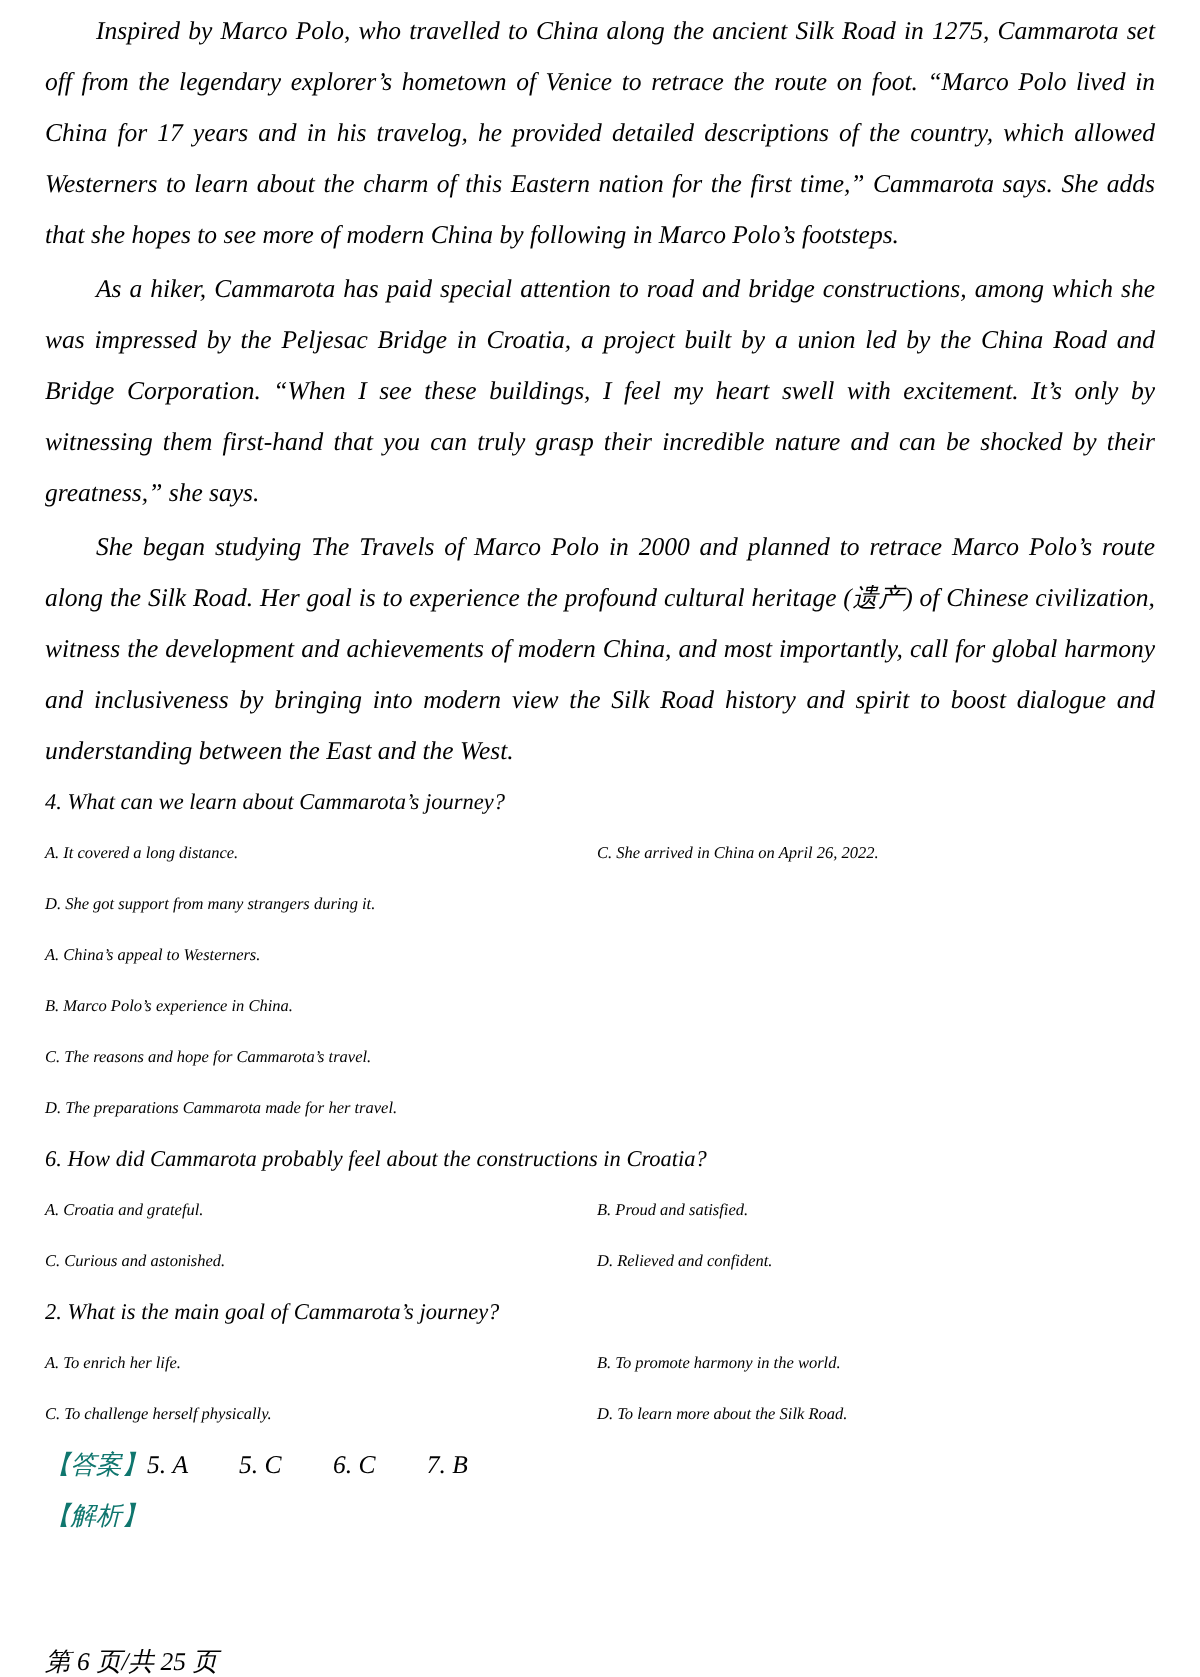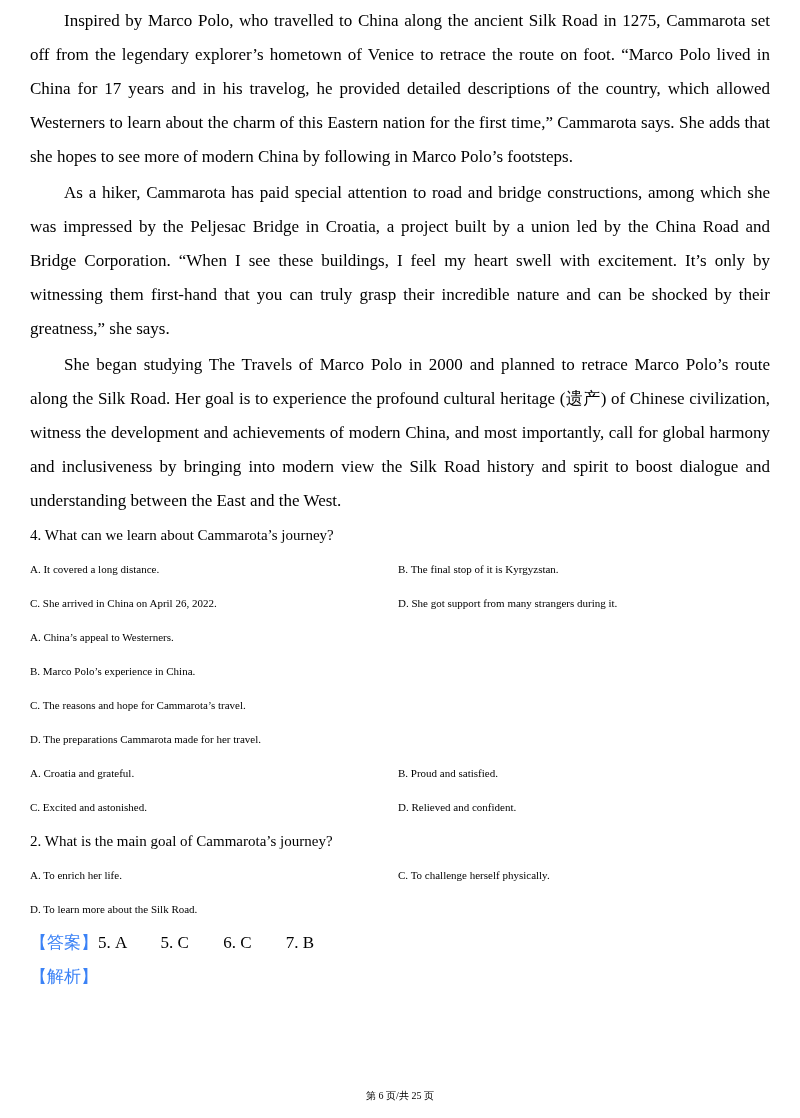--- a/index.html
+++ b/index.html
@@ -9,20 +9,21 @@
     font-family: "Liberation Serif", "DejaVu Serif", serif;
     color: #000;
   }
   .page {
     width: 800px;
     height: 1118px;
     padding: 2px 30px 0 30px;
     display: flex;
     flex-direction: column;
     overflow: hidden;
+    font-style: italic;
   }
   .para {
     font-size: 17px;
     line-height: 34px;
     text-align: justify;
     text-indent: 2em;
     margin-top: 2px;
   }
   .question { margin: 0; }
   .stem {
@@ -38,78 +39,79 @@
   }
   .opt {
     font-size: 11px;
     line-height: 34px;
   }
   .answer-line, .analysis-line {
     font-size: 17px;
     line-height: 34px;
   }
   .key-label {
-    color: #3b82f6;
+    color: #0f766e;
   }
   .answer-item + .answer-item {
     margin-left: 30px;
   }
   .footer {
     margin-top: auto;
-    text-align: center;
-    font-size: 10px;
+    text-align: left;
+    font-size: 17px;
     line-height: 20px;
-    padding-bottom: 12px;
+    padding-bottom: 0;
   }
 </style>
 </head>
 <body>
 
 <div class="page">
 
   <section class="passage">
     <p class="para">Inspired by Marco Polo, who travelled to China along the ancient Silk Road in 1275, Cammarota set off from the legendary explorer’s hometown of Venice to retrace the route on foot. “Marco Polo lived in China for 17 years and in his travelog, he provided detailed descriptions of the country, which allowed Westerners to learn about the charm of this Eastern nation for the first time,” Cammarota says. She adds that she hopes to see more of modern China by following in Marco Polo’s footsteps.</p>
     <p class="para">As a hiker, Cammarota has paid special attention to road and bridge constructions, among which she was impressed by the Peljesac Bridge in Croatia, a project built by a union led by the China Road and Bridge Corporation. “When I see these buildings, I feel my heart swell with excitement. It’s only by witnessing them first-hand that you can truly grasp their incredible nature and can be shocked by their greatness,” she says.</p>
     <p class="para">She began studying The Travels of Marco Polo in 2000 and planned to retrace Marco Polo’s route along the Silk Road. Her goal is to experience the profound cultural heritage (遗产) of Chinese civilization, witness the development and achievements of modern China, and most importantly, call for global harmony and inclusiveness by bringing into modern view the Silk Road history and spirit to boost dialogue and understanding between the East and the West.</p>
   </section>
 
   <section class="questions">
 
     <div class="question">
       <p class="stem">4. What can we learn about Cammarota’s journey?</p>
       <div class="options two-col">
         <span class="opt">A. It covered a long distance.</span>
-        <span class="opt">B. The final stop of it is Kyrgyzstan.</span>
         <span class="opt">C. She arrived in China on April 26, 2022.</span>
         <span class="opt">D. She got support from many strangers during it.</span>
       </div>
     </div>
 
     <div class="question">
       <div class="options one-col">
         <span class="opt">A. China’s appeal to Westerners.</span>
         <span class="opt">B. Marco Polo’s experience in China.</span>
         <span class="opt">C. The reasons and hope for Cammarota’s travel.</span>
         <span class="opt">D. The preparations Cammarota made for her travel.</span>
       </div>
     </div>
 
     <div class="question">
+      <p class="stem">6. How did Cammarota probably feel about the constructions in Croatia?</p>
       <div class="options two-col">
         <span class="opt">A. Croatia and grateful.</span>
         <span class="opt">B. Proud and satisfied.</span>
-        <span class="opt">C. Excited and astonished.</span>
+        <span class="opt">C. Curious and astonished.</span>
         <span class="opt">D. Relieved and confident.</span>
       </div>
     </div>
 
     <div class="question">
       <p class="stem">2. What is the main goal of Cammarota’s journey?</p>
       <div class="options two-col">
         <span class="opt">A. To enrich her life.</span>
+        <span class="opt">B. To promote harmony in the world.</span>
         <span class="opt">C. To challenge herself physically.</span>
         <span class="opt">D. To learn more about the Silk Road.</span>
       </div>
     </div>
 
   </section>
 
   <p class="answer-line">
     <span class="key-label">【答案】</span><span class="answer-item">5. A</span>
     <span class="answer-item">5. C</span>

